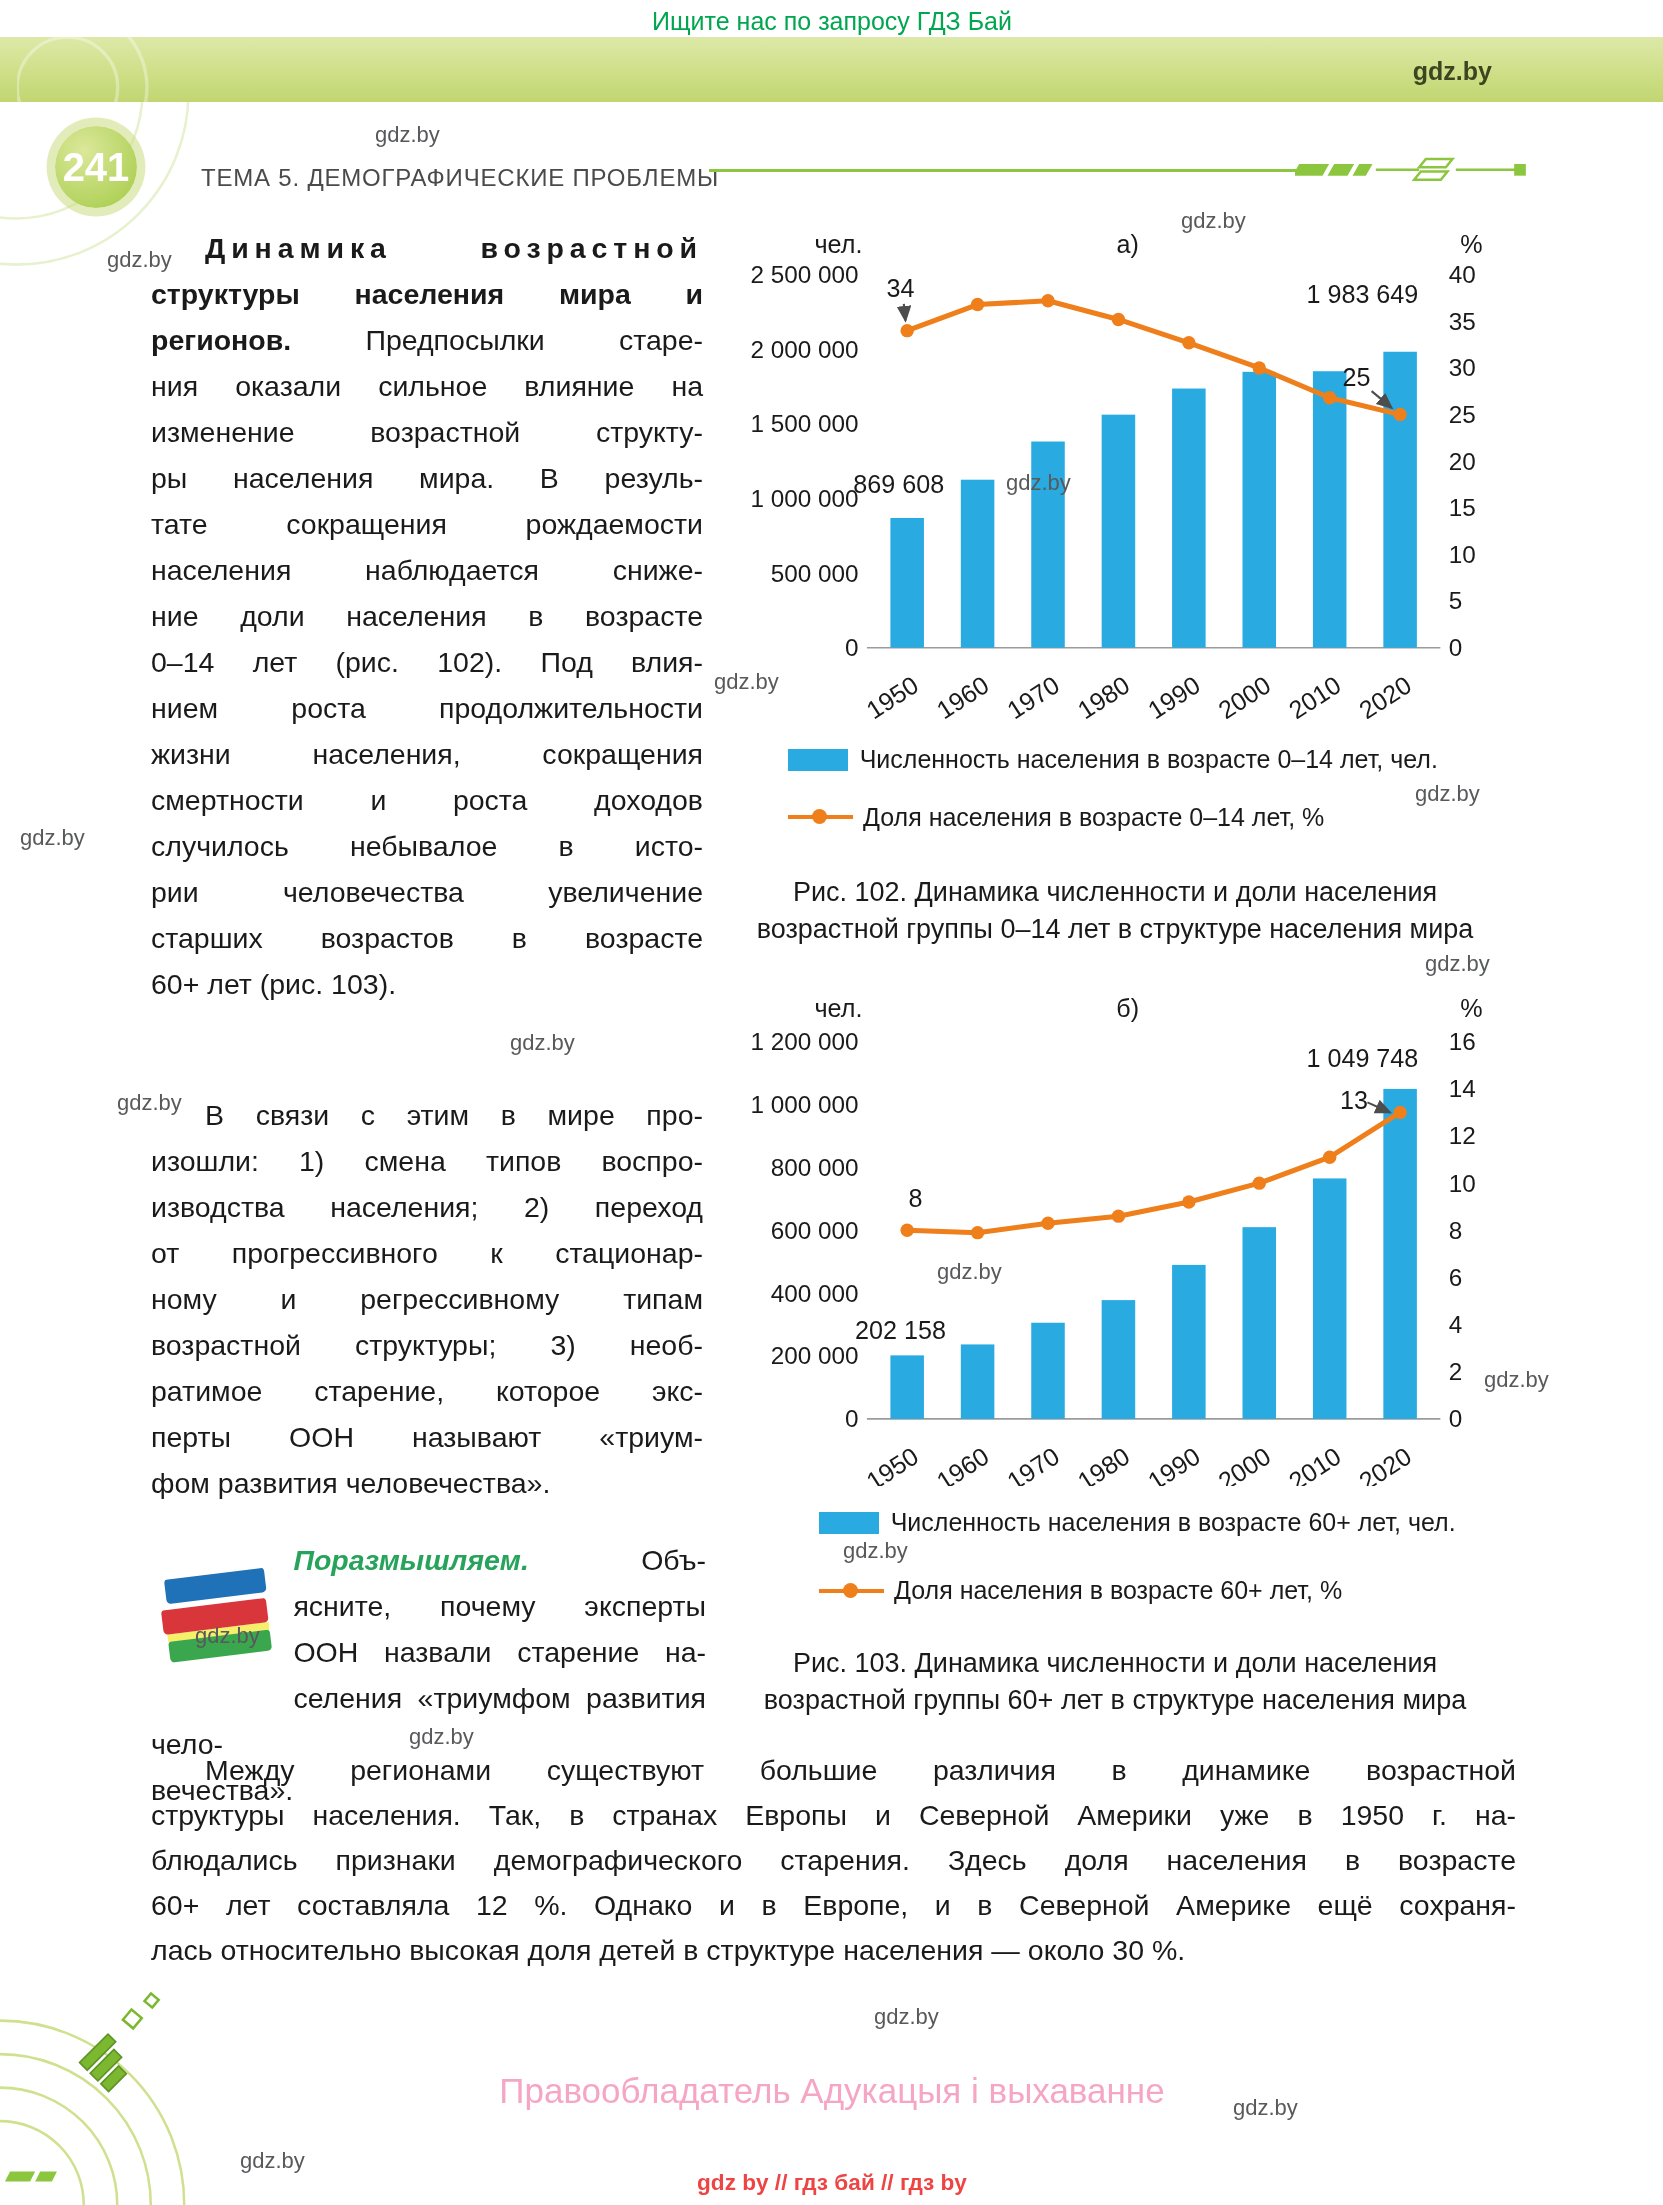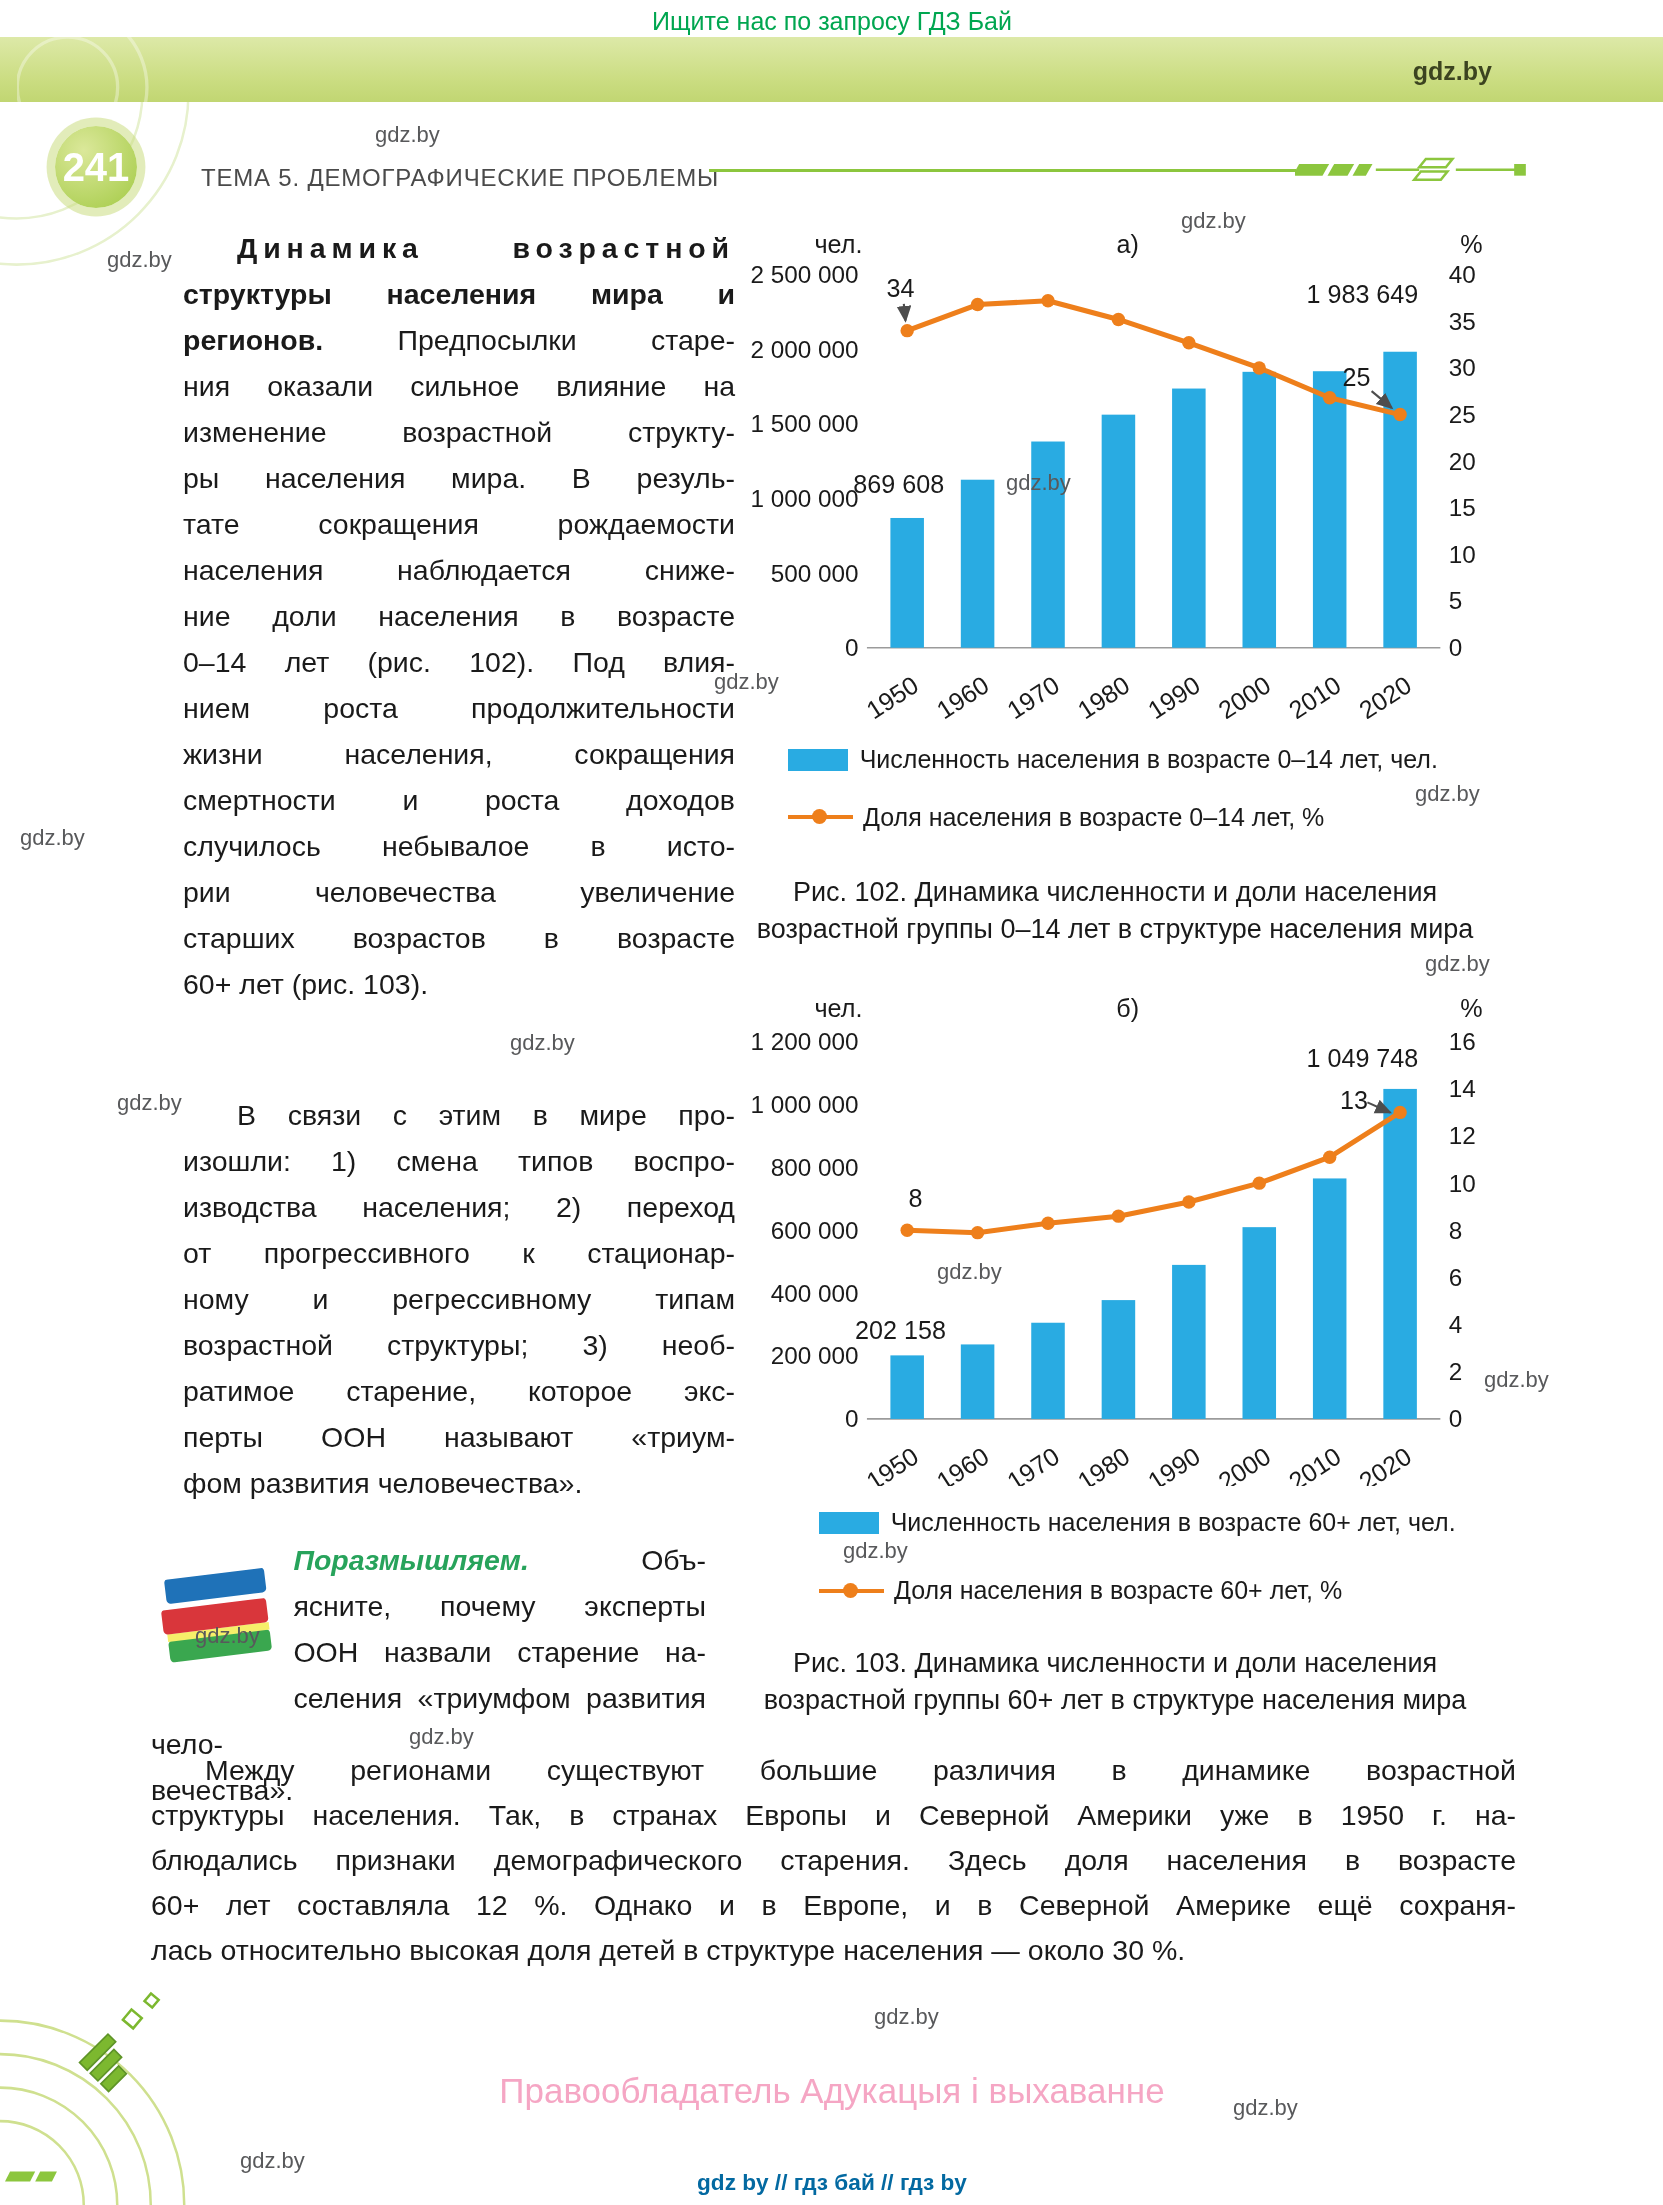--- a/index.html
+++ b/index.html
@@ -20,21 +20,21 @@
          box-shadow:0 0 0 8.4px rgba(203,221,130,.55);
          display:flex;align-items:center;justify-content:center;
          color:#fff;font-size:40px;font-weight:bold;z-index:2;}
   .hdr-title{position:absolute;left:201px;top:154px;font-size:24px;letter-spacing:0.8px;color:#4a4a4a;z-index:2;margin-top:10px;}
   .hdr-rule{position:absolute;left:709px;top:169px;width:587px;height:2.5px;background:#8cc63e;z-index:2;}
   .hdr-decor{position:absolute;left:1295px;top:149px;z-index:2;}
   .tl-arcs{position:absolute;left:-42px;top:59px;z-index:0;}
   .bl-decor{position:absolute;left:0;top:1920px;z-index:0;}
 
   
-  .textcol{position:absolute;left:151px;width:552px;font-size:28.5px;line-height:46px;z-index:2;margin-left:32px;}
+  .textcol{position:absolute;left:151px;width:552px;font-size:28.5px;line-height:46px;z-index:2;}
   #p1{top:225px;} #p2{top:1092px;}
   .tl{text-align:justify;text-align-last:justify;}
   .tl-last{text-align-last:left;}
   .tl-indent{text-indent:54px;}
   #p1 .tl:first-child{letter-spacing:5.9px;}
   .seg-b{font-weight:bold;}
   .seg-g{font-weight:bold;font-style:italic;color:#27a35b;}
 
   .think{position:absolute;left:151px;top:1537px;width:555px;font-size:28.5px;line-height:46px;z-index:2;}
   .think .icon{float:left;width:134px;height:134px;margin:4.2px 8.4px 0 0;}
@@ -59,21 +59,21 @@
   .sw-line u{position:absolute;left:23.5px;top:3.4px;width:15px;height:15px;border-radius:50%;text-decoration:none;}
   .ltext{font-size:25px;}
 
   .caption{position:absolute;left:721px;width:788px;text-align:center;font-size:27px;line-height:37px;z-index:2;}
   #cap-a{top:874px;} #cap-b{top:1645px;}
 
   
   .copyright{position:absolute;top:2071px;left:0;width:100%;text-align:center;
              font-size:35px;color:#f5a6c4;z-index:2;}
   .footer-links{position:absolute;top:2170px;left:0;width:100%;text-align:center;
-                font-size:22.6px;font-weight:bold;color:#0369a1;z-index:3;cursor:pointer;}
+                font-size:22.6px;font-weight:bold;color:#ef4444;z-index:3;cursor:pointer;}
 
   .wm{position:absolute;font-size:22px;color:#58595b;z-index:5;white-space:nowrap;}
 </style>
 </head>
 <body>
 
 <div class="page">
 
   <svg class="tl-arcs" width="352" height="252" viewBox="0 0 420 300">
     <g fill="none" stroke="#e7f1cd" stroke-width="3">

